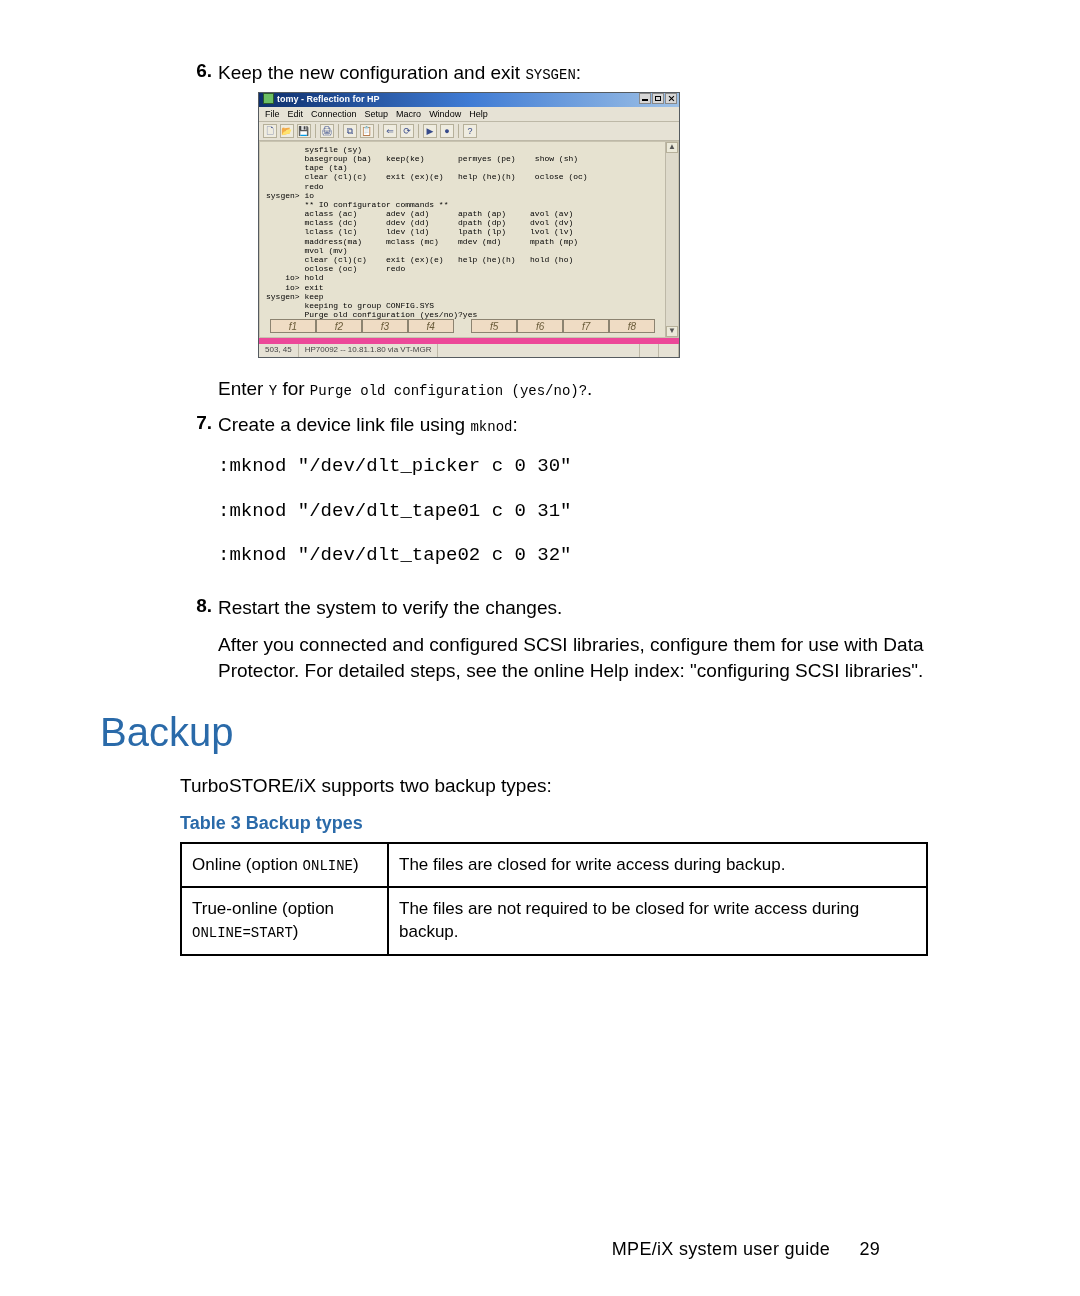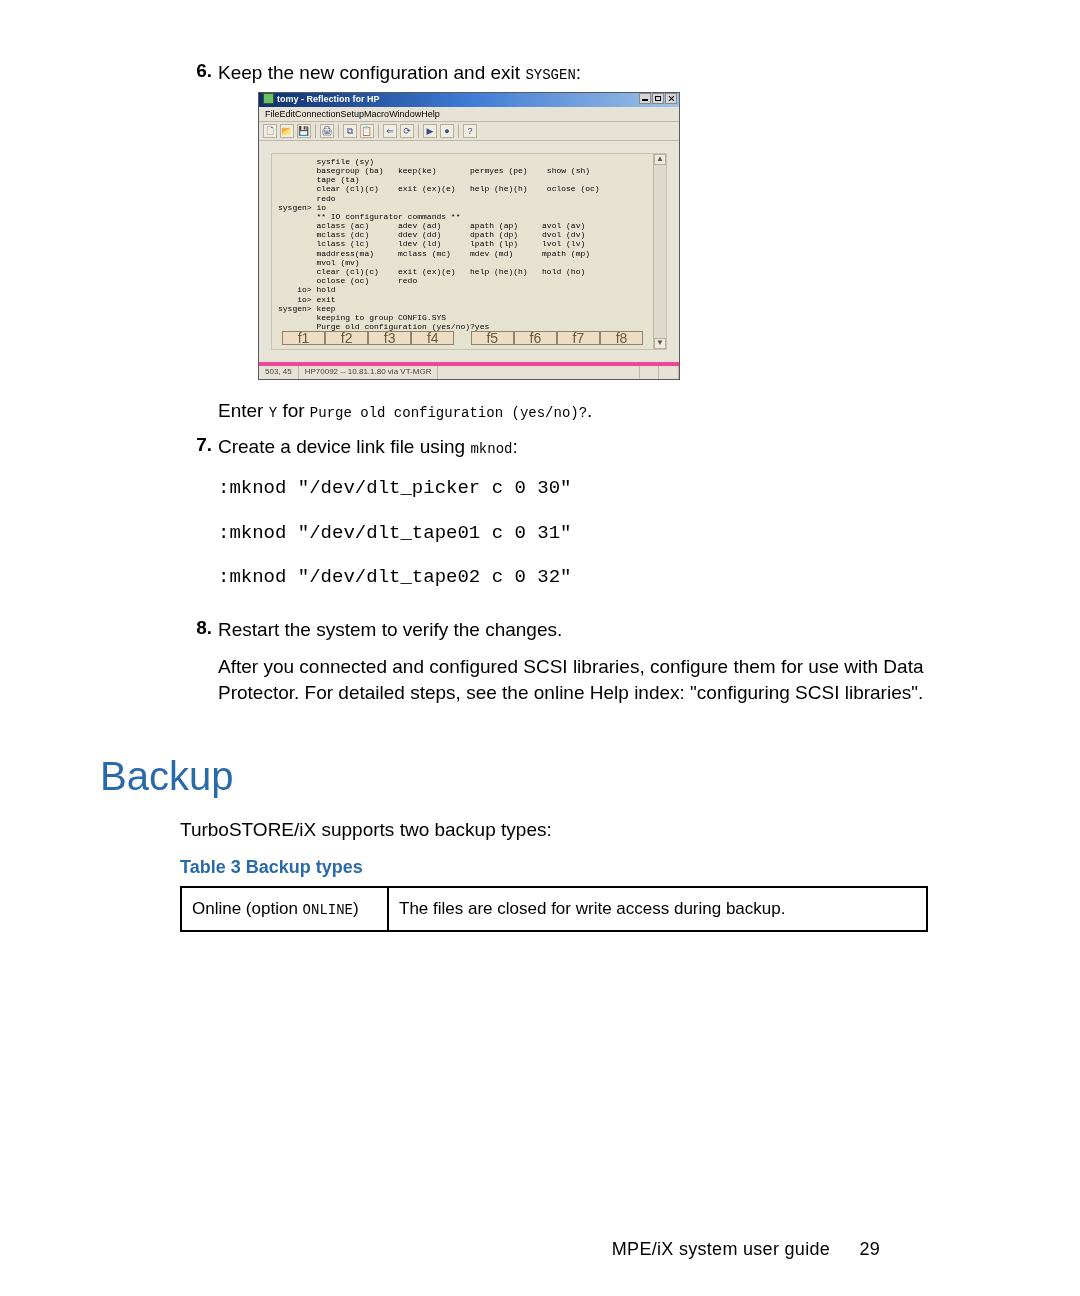--- a/index.html
+++ b/index.html
@@ -89,40 +89,40 @@
   }
   .wbtn.min::after { content:""; position:absolute; left:2px; right:2px; bottom:2px; height:2px; background:#000; }
   .wbtn.max::after { content:""; position:absolute; left:2px; right:2px; top:2px; bottom:2px; border:1px solid #000; }
   .wbtn.close::before, .wbtn.close::after {
     content:""; position:absolute; left:2px; top:4px; width:7px; height:1px; background:#000;
   }
   .wbtn.close::before { transform: rotate(45deg); }
   .wbtn.close::after  { transform: rotate(-45deg); }
 
   .menubar {
-    display: flex; padding: 1px 6px; font-size: 9px;
+    display: flex; gap: 8px; padding: 1px 6px; font-size: 9px;
     background: #e6e2d5; border-bottom: 1px solid #bdb8a7;
   }
   .toolbar {
     display: flex; align-items: center; gap: 3px;
     padding: 2px 4px; background: #e6e2d5; border-bottom: 1px solid #bdb8a7;
   }
   .tbtn {
     width: 14px; height: 14px; background: #efece0;
     border: 1px solid #b6b09a; box-sizing: border-box;
     display:flex; align-items:center; justify-content:center;
     font-size: 9px; color:#374a8a;
   }
   .tsep { width: 1px; height: 14px; background: #b6b09a; margin: 0 1px; }
 
   .term-area {
     position: relative;
     background: #e6e2d0;
     border: 1px solid #c8c3b0;
-    margin: 12px;
+    margin: 0;
     display: flex;
   }
   .term-content {
     flex: 1;
     padding: 3px 6px 2px 6px;
   }
   .term-scroll {
     width: 12px; background: #dedacb;
     border-left: 1px solid #bdb8a7;
     display:flex; flex-direction:column; justify-content:space-between;
@@ -138,41 +138,42 @@
     line-height: 1.15;
     white-space: pre;
     letter-spacing: 0px;
   }
   .fkey-row {
     display:flex; padding: 0 4px 2px 4px; gap:0;
   }
   .fkey {
     flex: 1; height: 14px; background: #efdcc4;
     border: 1px solid #8c8370; box-sizing: border-box;
-    font-size: 14px; display:flex; align-items:center; justify-content:center;
+    font-size: 10px; display:flex; align-items:center; justify-content:center;
     color: #6a5c3a;
+    font-style: italic;
   }
   .fkey.gap { background: transparent; border: none; flex: 0.4; }
 
   .statusbar {
     display: flex; align-items: center; font-size: 8px;
-    background: #e6e2d5; border-top: 4px solid #ec4899;
+    background: #e6e2d5; border-top: 6px solid #ec4899;
     color: #444;
   }
   .statusbar .sb-cell {
     padding: 1px 6px; border-right: 1px solid #bdb8a7;
   }
   .statusbar .sb-spacer { flex:1; }
 
   
   h1.section {
     font-size: 40px;
     font-weight: normal;
     color: #2a6aa9;
-    margin: 48px 0 20px 0;
+    margin: 26px 0 20px 0;
     font-family: Arial, sans-serif;
   }
   .intro { font-size: 19px; margin-left: 80px; }
   .tbl-caption {
     font-weight: bold; color: #2a6aa9; font-size: 18px;
     margin: 16px 0 8px 80px;
   }
   table.backup {
     border-collapse: collapse;
     margin-left: 80px;
@@ -333,20 +334,26 @@
   <div class="tbl-caption">Table 3 Backup types</div>
 
   <table class="backup">
     <tbody>
         <tr>
       <td>
         <span>Online (option </span><span class="code-inline">ONLINE</span><span>)</span>
       </td>
       <td>The files are closed for write access during backup.</td>
     </tr>
+    <tr>
+      <td>
+        <span>True-online (option </span><span class="code-inline">ONLINE=START</span><span>)</span>
+      </td>
+      <td>The files are not required to be closed for write access during backup.</td>
+    </tr>
   </tbody>
     </table>
 
   <div class="footer">
     <span>MPE/iX system user guide</span>
     <span class="pg">29</span>
   </div>
 </div>
 
 </body></html>

